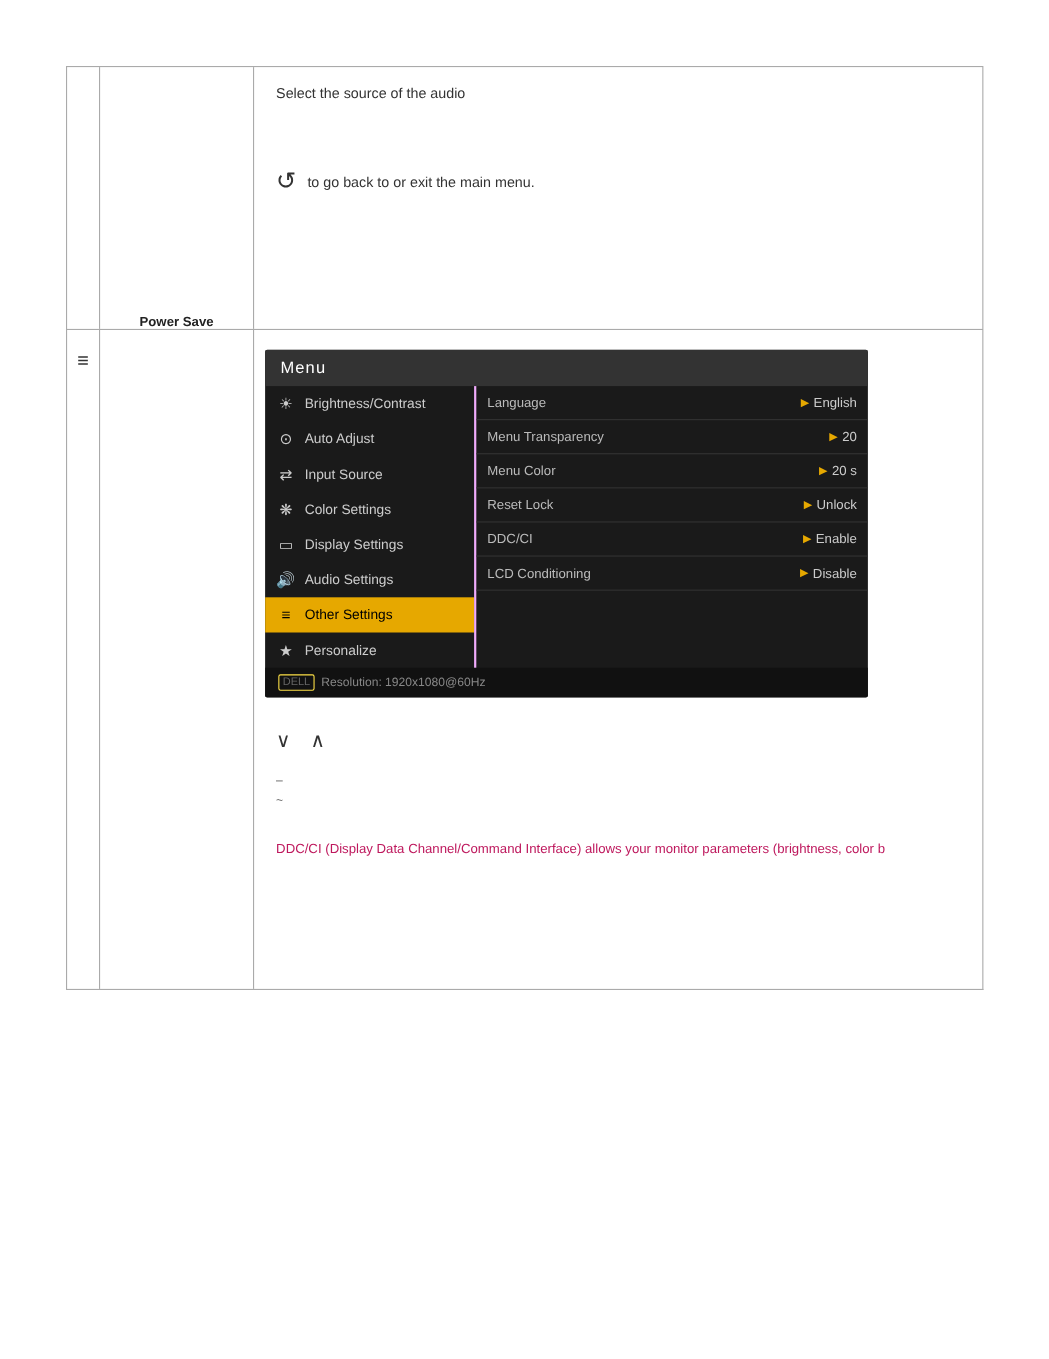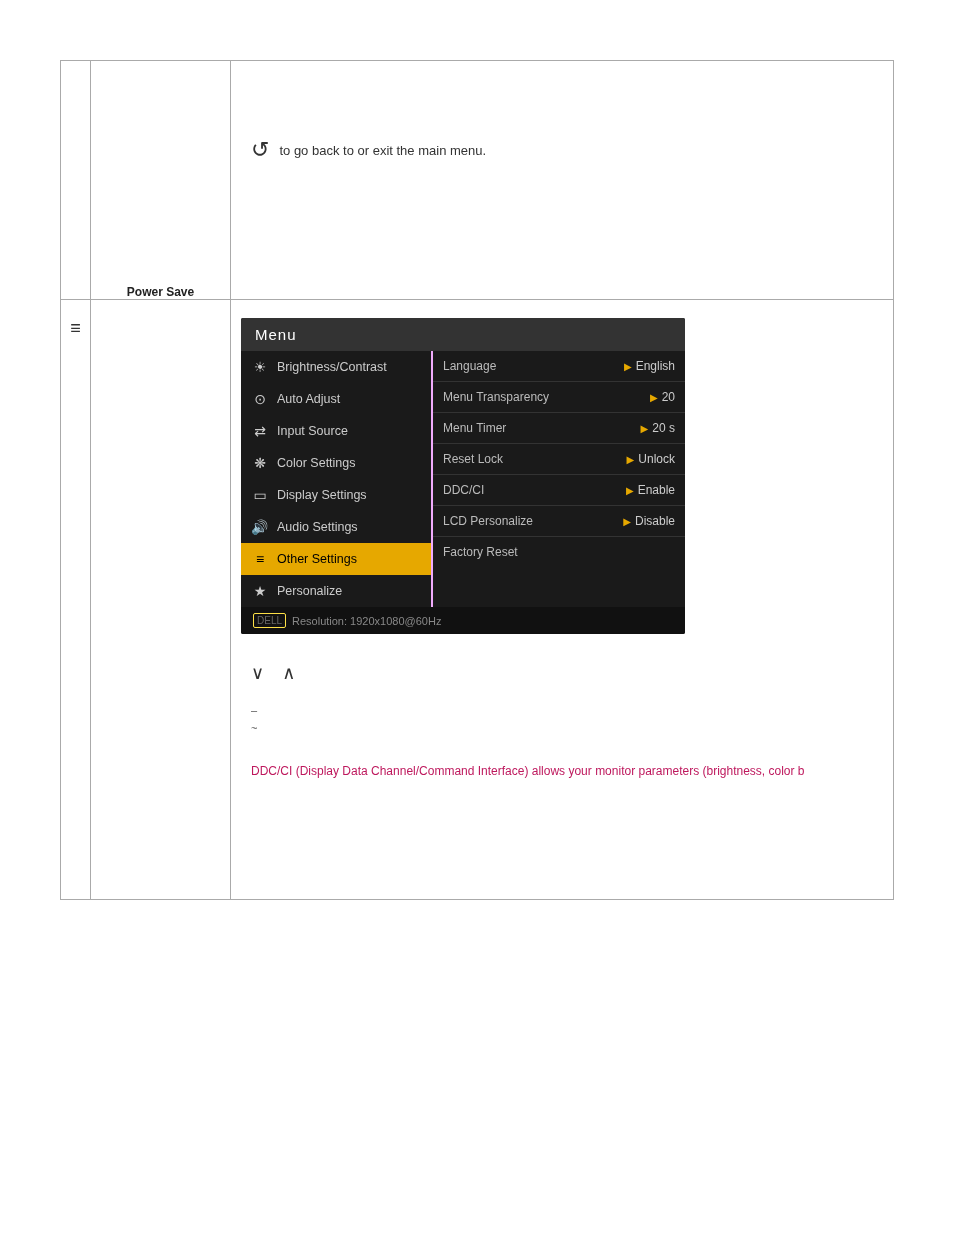--- a/index.html
+++ b/index.html
@@ -88,21 +88,21 @@
       flex-shrink: 0;
     }
     .bottom-col-main {
       flex: 1;
       padding: 10px 0;
     }
 
     
     .osd-menu {
       background: #1a1a1a;
-      width: 444px;
+      width: 548px;
       margin: 8px 10px;
       border-radius: 2px;
       overflow: hidden;
     }
     .osd-menu-title {
       background: #333;
       color: #fff;
       padding: 8px 14px;
       font-size: 15px;
       font-weight: normal;
@@ -209,20 +209,21 @@
   </style>
 </head>
 <body>
 
 <div class="top-section">
   <div class="top-col-narrow"></div>
   <div class="top-col-mid">
     <span>Power Save</span>
   </div>
   <div class="top-col-main">
+    <div class="top-description">Select the source of the audio</div>
     <div class="back-row">
       <span class="back-arrow">↺</span>
       <span class="back-text">to go back to or exit the main menu.</span>
     </div>
   </div>
 </div>
 
 <div class="bottom-section">
   <div class="bottom-col-narrow">
     <span class="bottom-icon-menu">≡</span>
@@ -277,41 +278,38 @@
             <span class="osd-right-item-label">Language</span>
             <span class="osd-right-item-arrow">▶</span>
             <span class="osd-right-item-value">English</span>
           </div>
           <div class="osd-right-item">
             <span class="osd-right-item-label">Menu Transparency</span>
             <span class="osd-right-item-arrow">▶</span>
             <span class="osd-right-item-value">20</span>
           </div>
           <div class="osd-right-item">
-            <span class="osd-right-item-label">Menu Timer</span>
+            <span class="osd-right-item-label">Menu Color</span>
             <span class="osd-right-item-arrow">▶</span>
             <span class="osd-right-item-value">20 s</span>
           </div>
           <div class="osd-right-item">
             <span class="osd-right-item-label">Reset Lock</span>
             <span class="osd-right-item-arrow">▶</span>
             <span class="osd-right-item-value">Unlock</span>
           </div>
           <div class="osd-right-item">
             <span class="osd-right-item-label">DDC/CI</span>
             <span class="osd-right-item-arrow">▶</span>
             <span class="osd-right-item-value">Enable</span>
           </div>
           <div class="osd-right-item">
-            <span class="osd-right-item-label">LCD Personalize</span>
+            <span class="osd-right-item-label">LCD Conditioning</span>
             <span class="osd-right-item-arrow">▶</span>
             <span class="osd-right-item-value">Disable</span>
-          </div>
-          <div class="osd-right-item factory-reset">
-            <span class="osd-right-item-label">Factory Reset</span>
           </div>
 
         </div>
       </div>
 
       <div class="osd-footer">
         <span class="osd-footer-logo">DELL</span>
         <span>Resolution:  1920x1080@60Hz</span>
       </div>
     </div>

